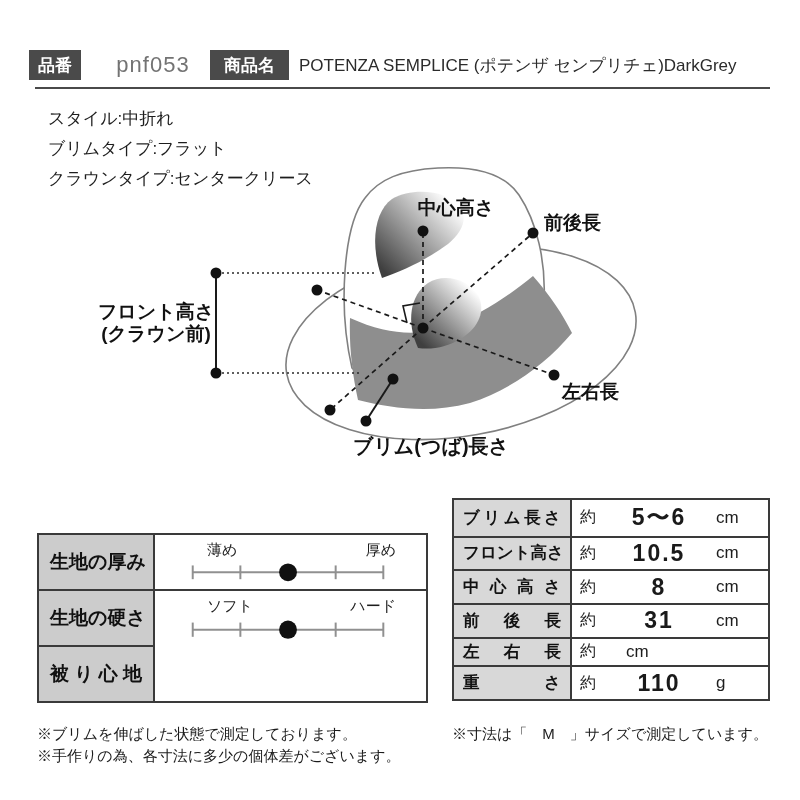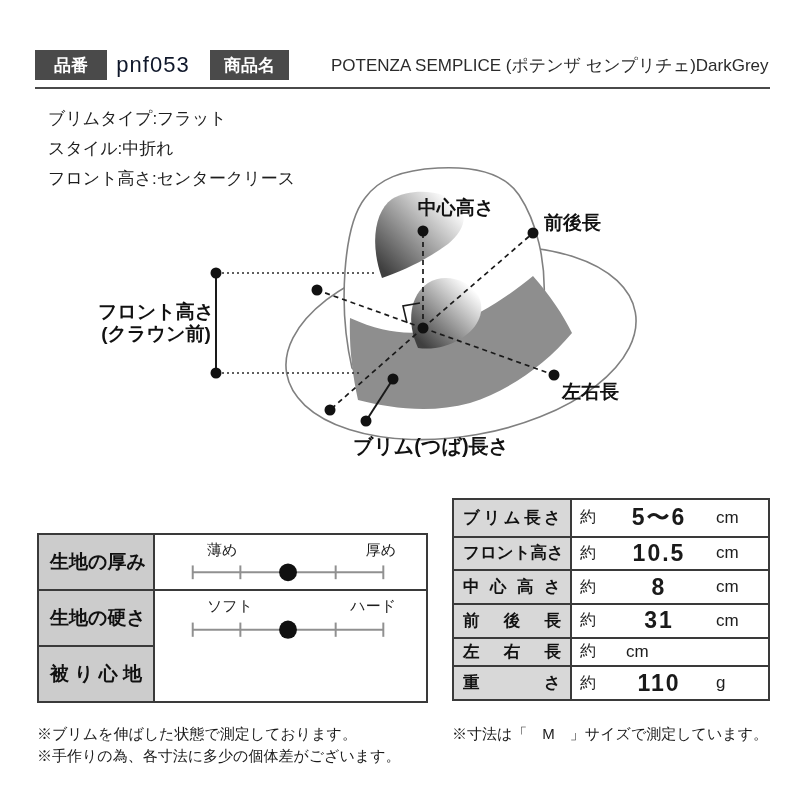--- a/index.html
+++ b/index.html
@@ -1,26 +1,26 @@
 <!DOCTYPE html>
 <html style="--header-bg: #4a4a4a; --ink: #222222; --border: #3a3a3a; --cell-gray: #cccccc; --cell-gray2: #d8d8d8; --band-gray: #8e8e8e; --outline-gray: #808080; --scale-gray: #909090;"><head>
 <meta charset="utf-8">
 <style>
   html,body{margin:0;padding:0;background:#ffffff;}
   .page{position:relative;width:800px;height:800px;background:#fff;overflow:hidden;
         font-family:"Liberation Sans",sans-serif;color:var(--ink,#222);}
   
   .hdr-box{position:absolute;top:50px;height:30px;background:var(--header-bg,#4a4a4a);
            color:#fff;font-size:17px;font-weight:bold;display:flex;align-items:center;justify-content:center;}
-  .hdr-box.b1{left:35px;width:72px;}
+  .hdr-box.b1{left:29px;width:52px;}
   .hdr-box.b2{left:210px;width:79px;}
   .hdr-itemno{position:absolute;left:97px;top:50px;width:112px;height:30px;display:flex;
-              align-items:center;justify-content:center;font-size:22px;color:#0f172a;letter-spacing:1px;}
+              align-items:center;justify-content:center;font-size:22px;color:#737373;letter-spacing:1px;}
   .hdr-name{position:absolute;left:299px;top:50px;height:30px;display:flex;align-items:center;
-            font-size:17px;color:#2b2b2b;white-space:nowrap;margin-left:32px;}
+            font-size:17px;color:#2b2b2b;white-space:nowrap;}
   .hdr-rule{position:absolute;left:35px;top:87px;width:735px;height:2px;background:var(--header-bg,#4a4a4a);}
   
   .specs{position:absolute;left:48px;top:104px;font-size:17px;font-weight:500;line-height:30px;color:#1d1d1d;}
   
   .hat{position:absolute;left:70px;top:155px;width:620px;height:320px;}
   .hat text{font-family:"Liberation Sans",sans-serif;font-size:19px;font-weight:600;fill:#111;}
   .hat .big{font-size:20px;}
   .shape{fill:#fff;stroke:var(--outline-gray,#808080);stroke-width:1.6;}
   .band{fill:var(--band-gray,#8e8e8e);stroke:none;}
   .mline-dash{stroke:#1a1a1a;stroke-width:1.7;stroke-dasharray:5 4;fill:none;}
@@ -59,23 +59,23 @@
 
 <div class="page">
 
   <div class="hdr-box b1">品番</div>
   <div class="hdr-itemno">pnf053</div>
   <div class="hdr-box b2">商品名</div>
   <div class="hdr-name">POTENZA SEMPLICE (ポテンザ センプリチェ)DarkGrey</div>
   <div class="hdr-rule"></div>
 
   <div class="specs">
+    <div>スタイル:中折れ</div>
     <div>ブリムタイプ:フラット</div>
-    <div>スタイル:中折れ</div>
-    <div>フロント高さ:センタークリース</div>
+    <div>クラウンタイプ:センタークリース</div>
   </div>
 
   <svg class="hat" viewBox="70 155 620 320">
     <defs>
       <linearGradient id="g1" gradientUnits="userSpaceOnUse" x1="385" y1="272" x2="455" y2="205">
         <stop offset="0" stop-color="#3f3f3f"></stop>
           <stop offset="0.55" stop-color="#a8a8a8"></stop>
           <stop offset="1" stop-color="#ffffff"></stop>
       </linearGradient>
       <linearGradient id="g2" gradientUnits="userSpaceOnUse" x1="420" y1="342" x2="472" y2="288">

